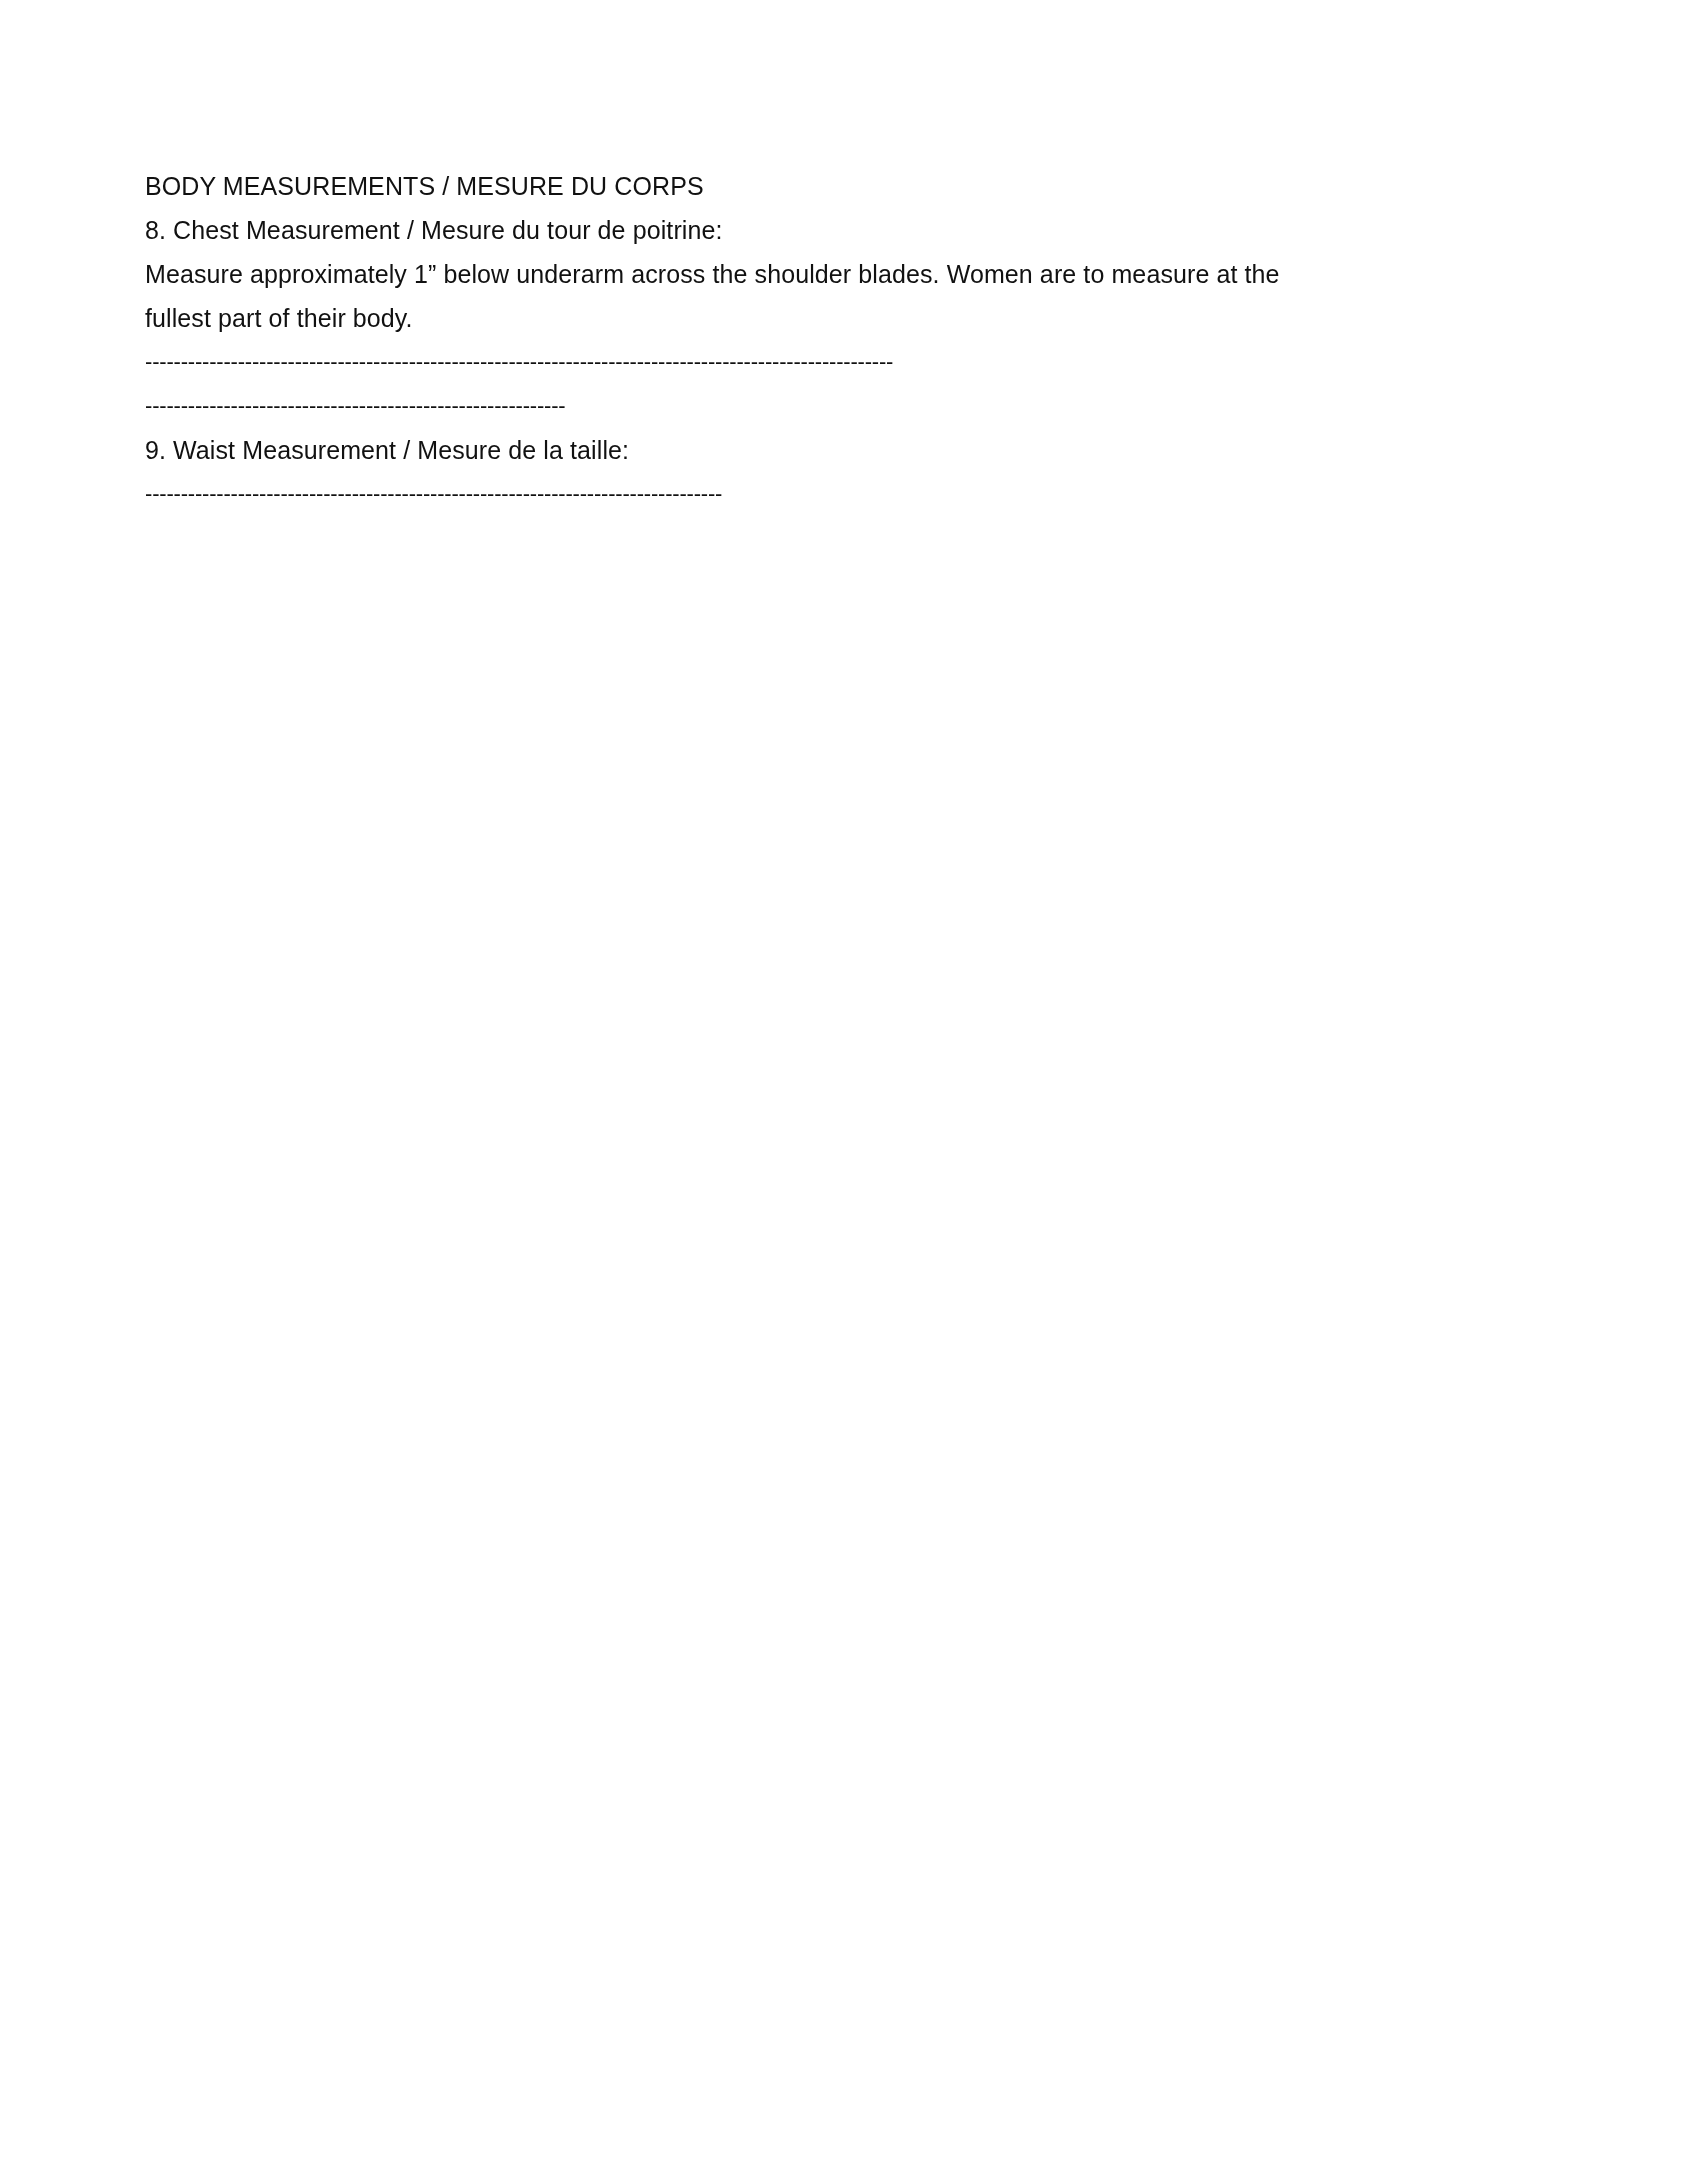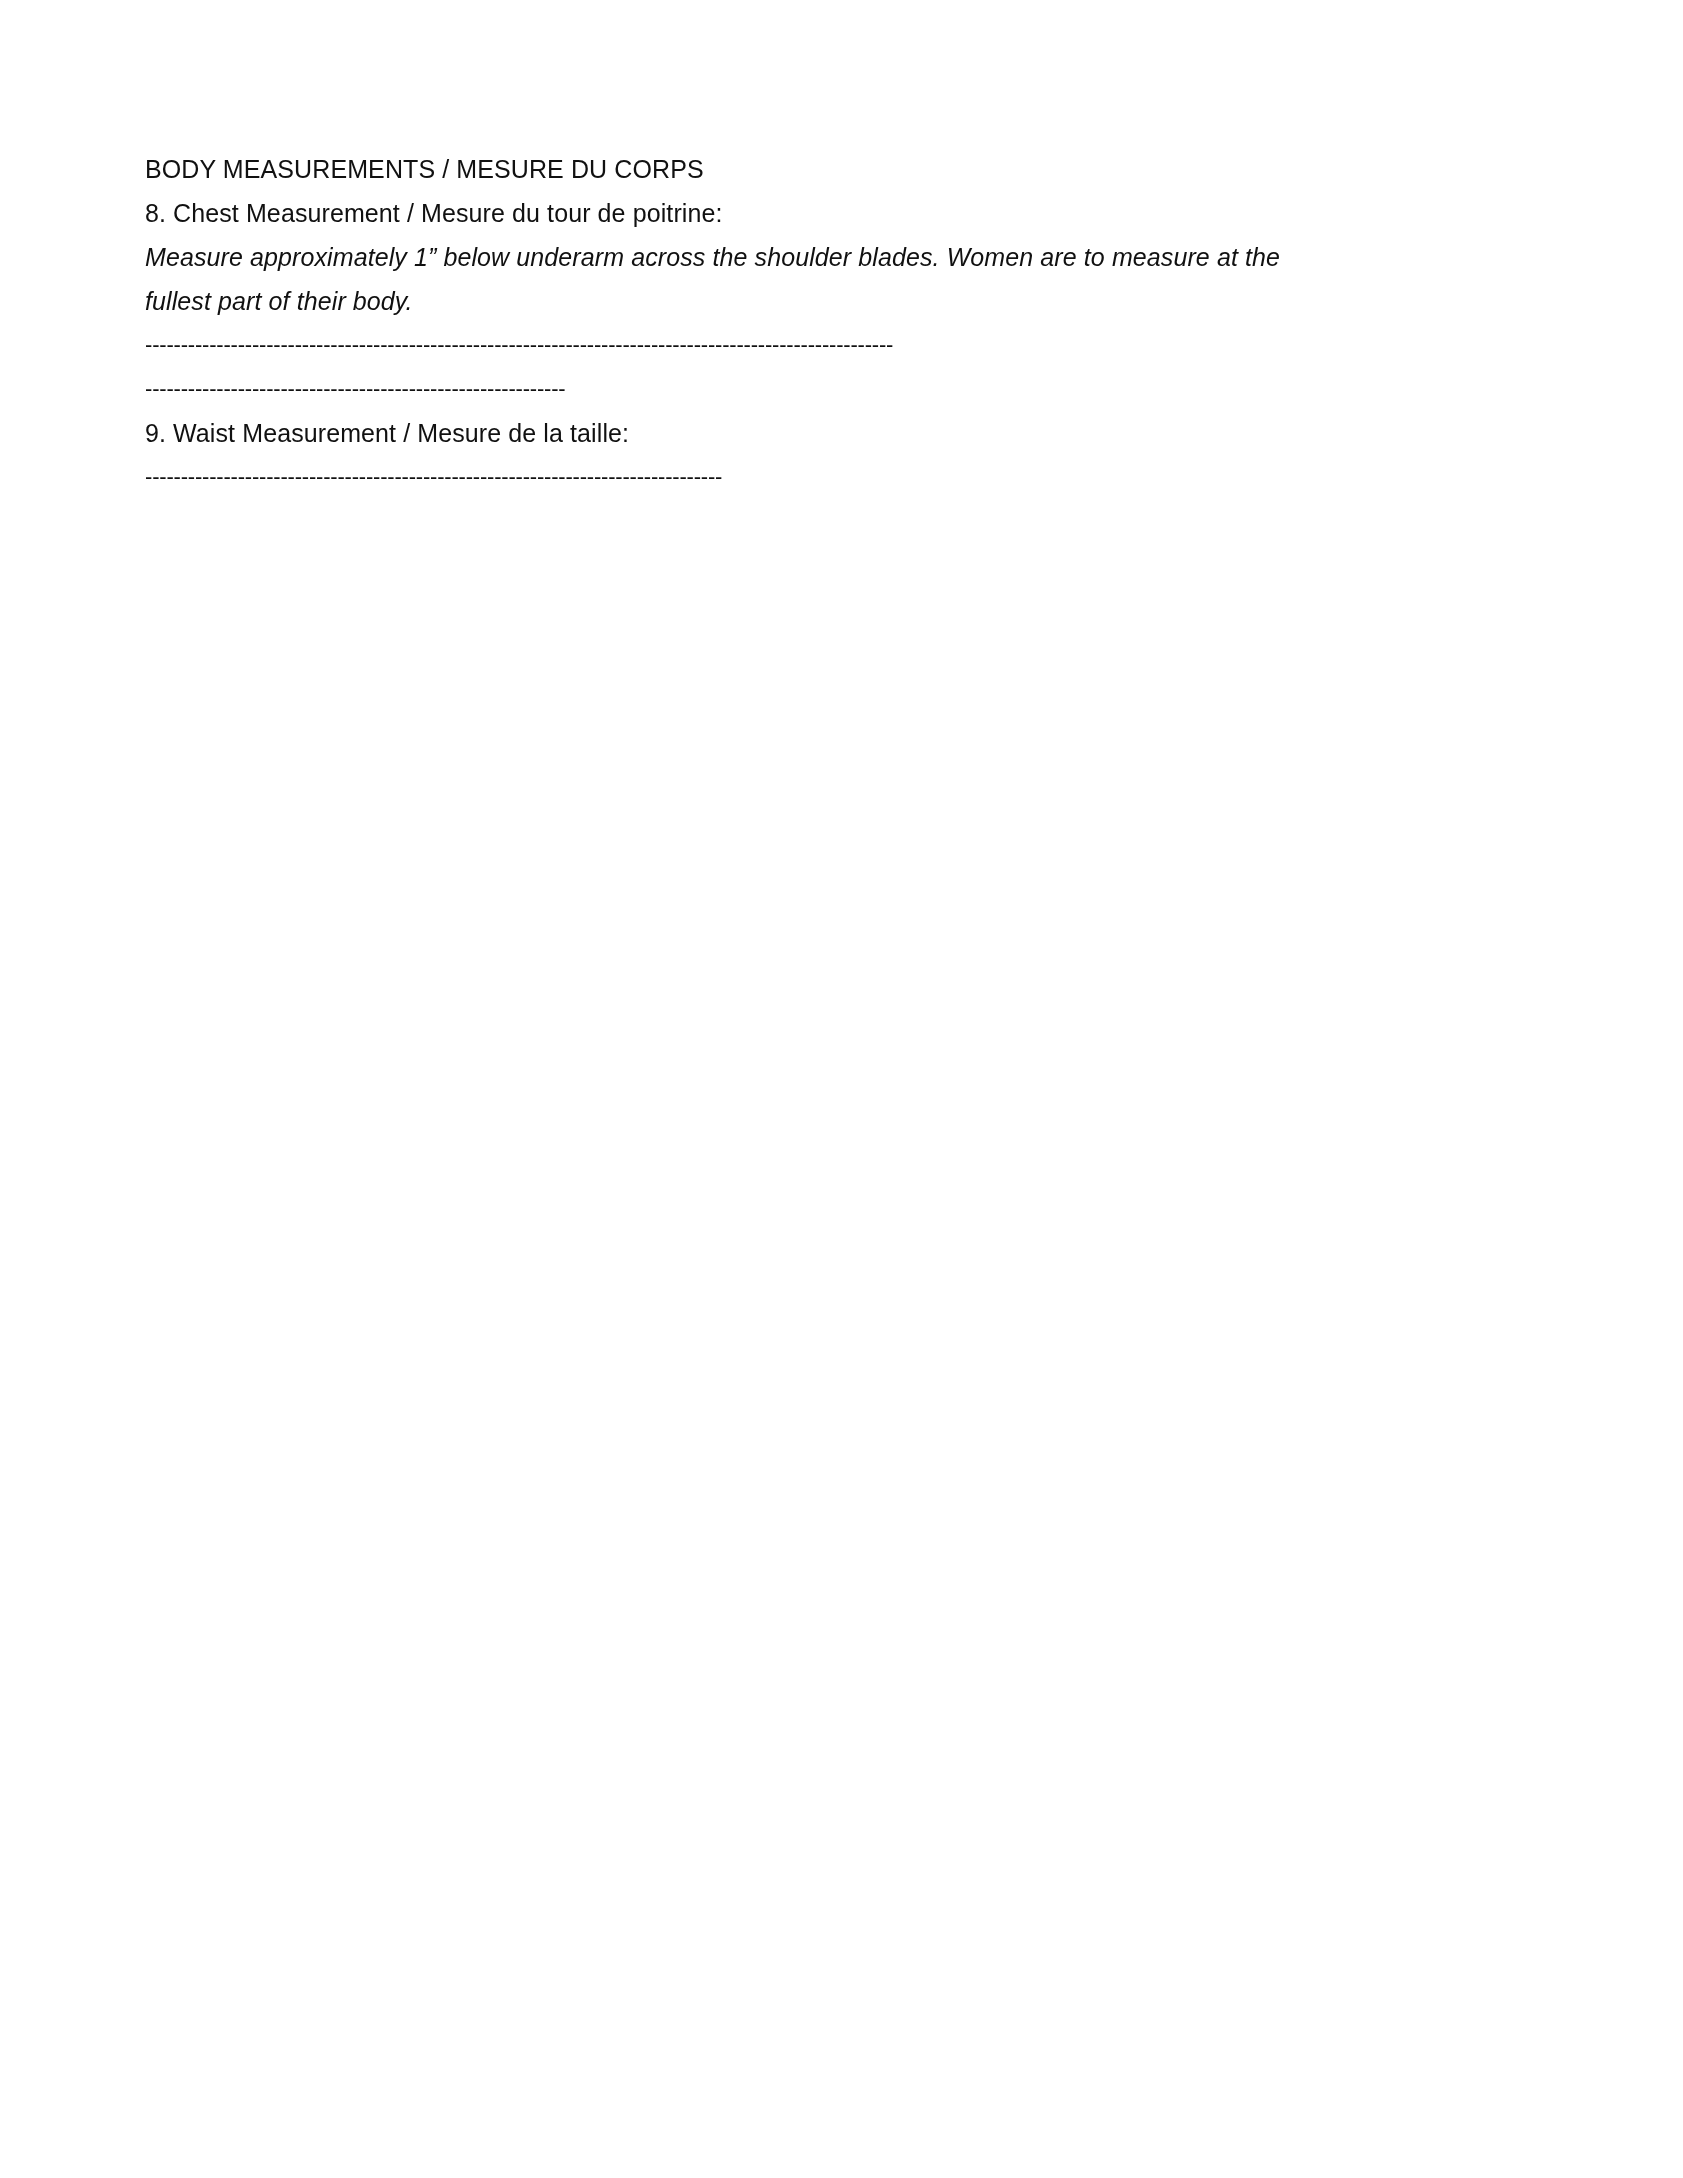--- a/index.html
+++ b/index.html
@@ -17,37 +17,36 @@
   .page {
     position: relative;
     width: 1683px;
     height: 2178px;
     background: #ffffff;
     box-sizing: border-box;
   }
   .content {
     position: absolute;
     left: 145px;
-    top: 147px;
+    top: 164px;
     width: 1307px;
   }
   .line {
     font-size: 25px;
     line-height: 44px;
     letter-spacing: 0.1px;
     color: #111111;
     white-space: pre-wrap;
   }
   .para {
     font-size: 25px;
     line-height: 44px;
     letter-spacing: 0.1px;
     color: #111111;
     max-width: 1139px;
-    font-style: italic;
   }
   .rule {
     font-size: 22px;
     line-height: 44px;
     letter-spacing: -0.2px;
     color: #111111;
     white-space: nowrap;
     overflow: hidden;
     font-family: "Liberation Sans", sans-serif;
   }

